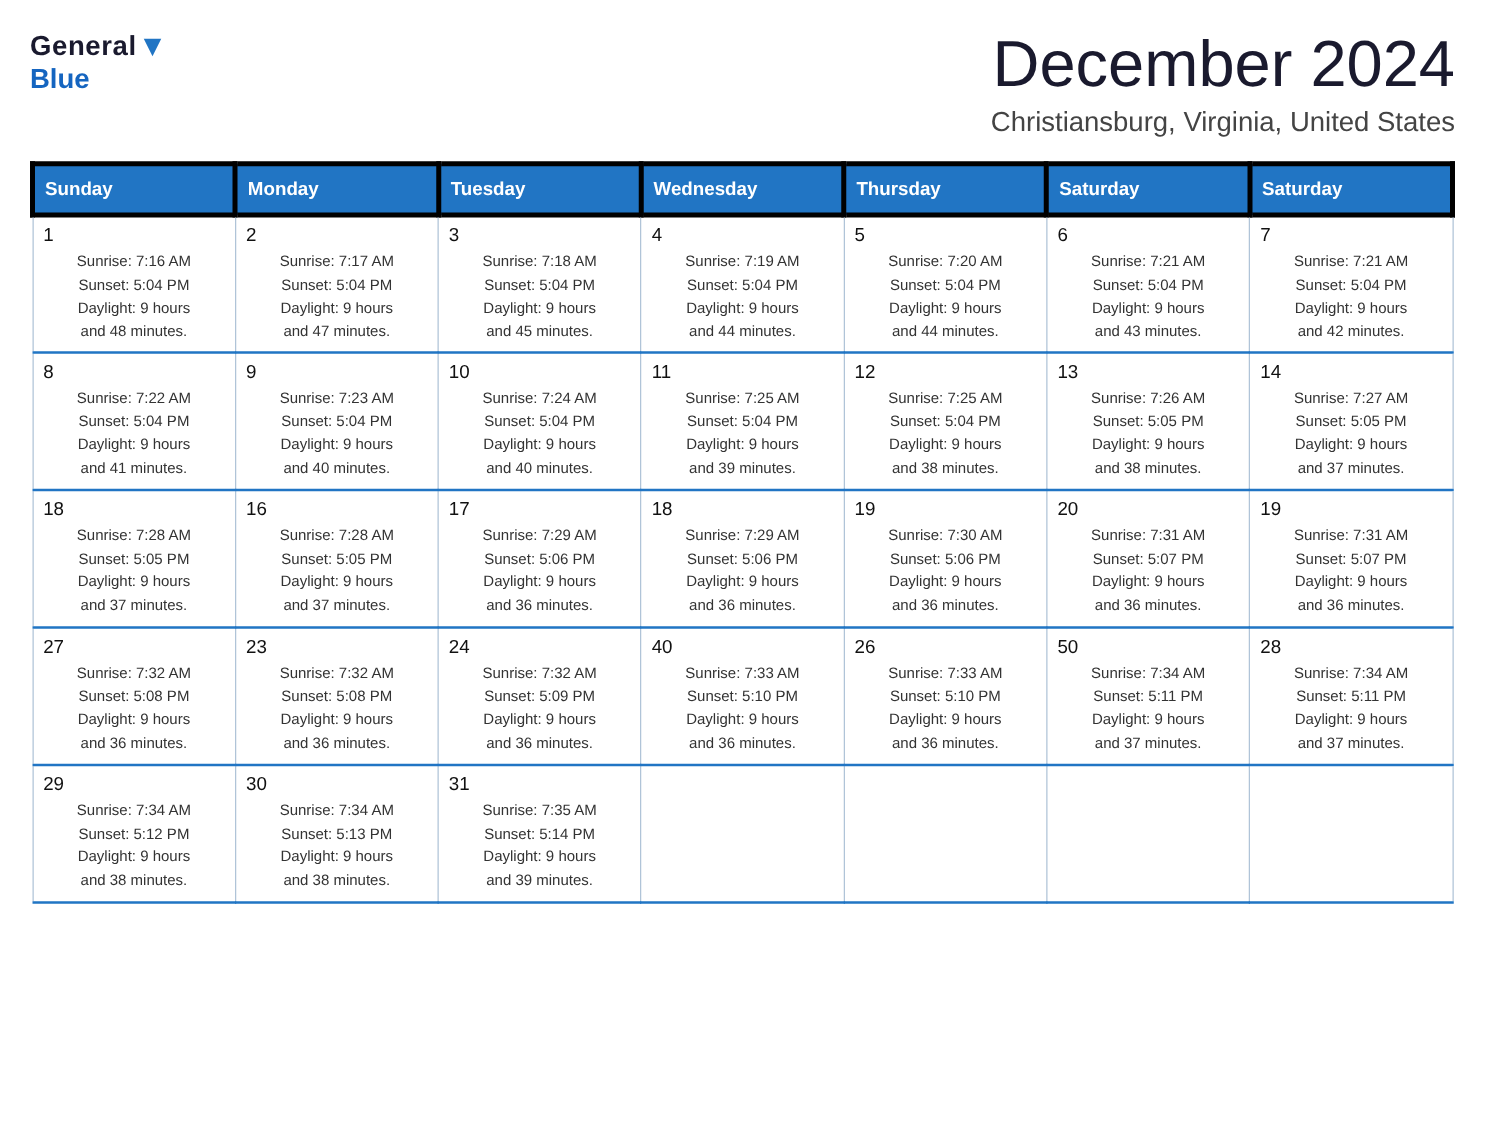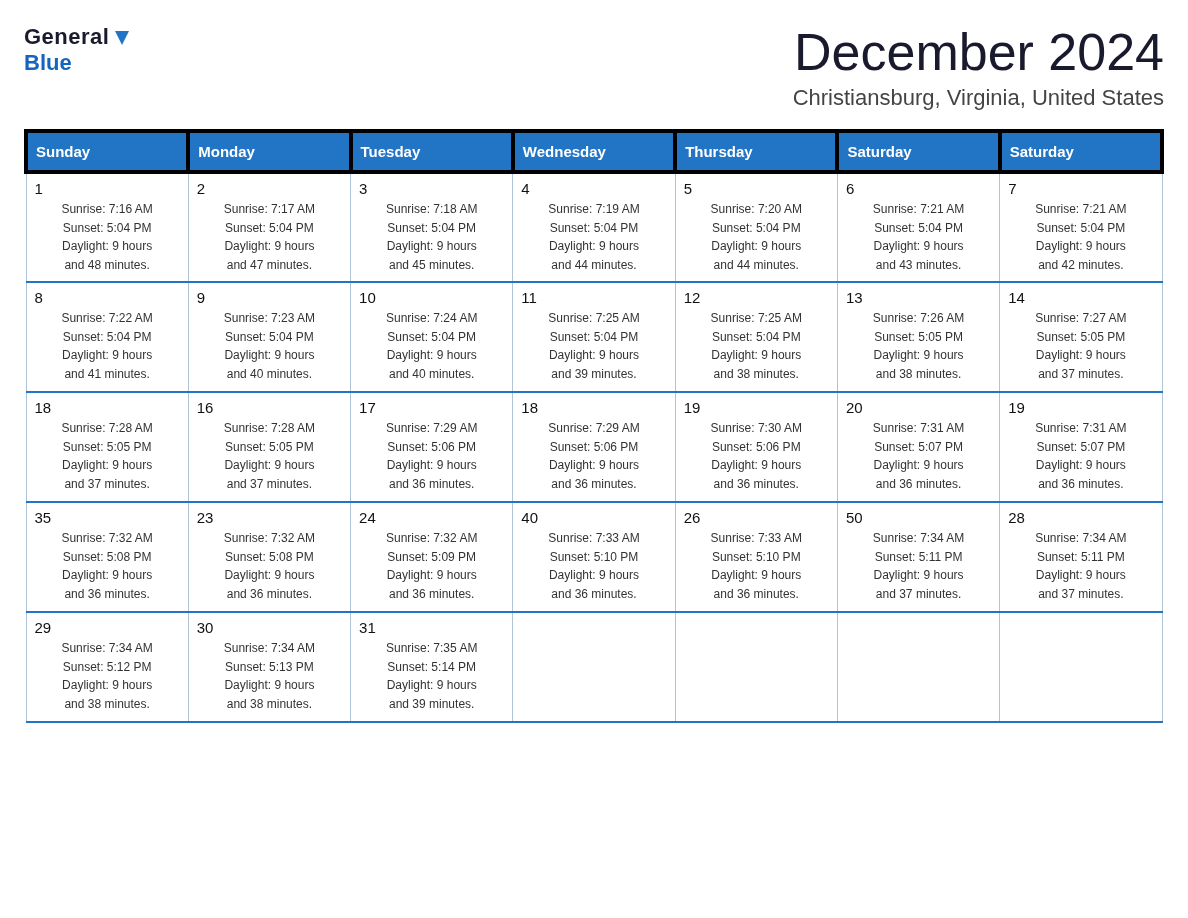--- a/index.html
+++ b/index.html
@@ -320,21 +320,21 @@
         <div class="day-info">
           Sunrise: 7:31 AM<br>
           Sunset: 5:07 PM<br>
           Daylight: 9 hours<br>
           and 36 minutes.
         </div>
       </td>
       </tr>
       <tr>
         <td>
-        <div class="day-num">35</div>
+        <div class="day-num">27</div>
         <div class="day-info">
           Sunrise: 7:32 AM<br>
           Sunset: 5:08 PM<br>
           Daylight: 9 hours<br>
           and 36 minutes.
         </div>
       </td>
         <td>
         <div class="day-num">23</div>
         <div class="day-info">

